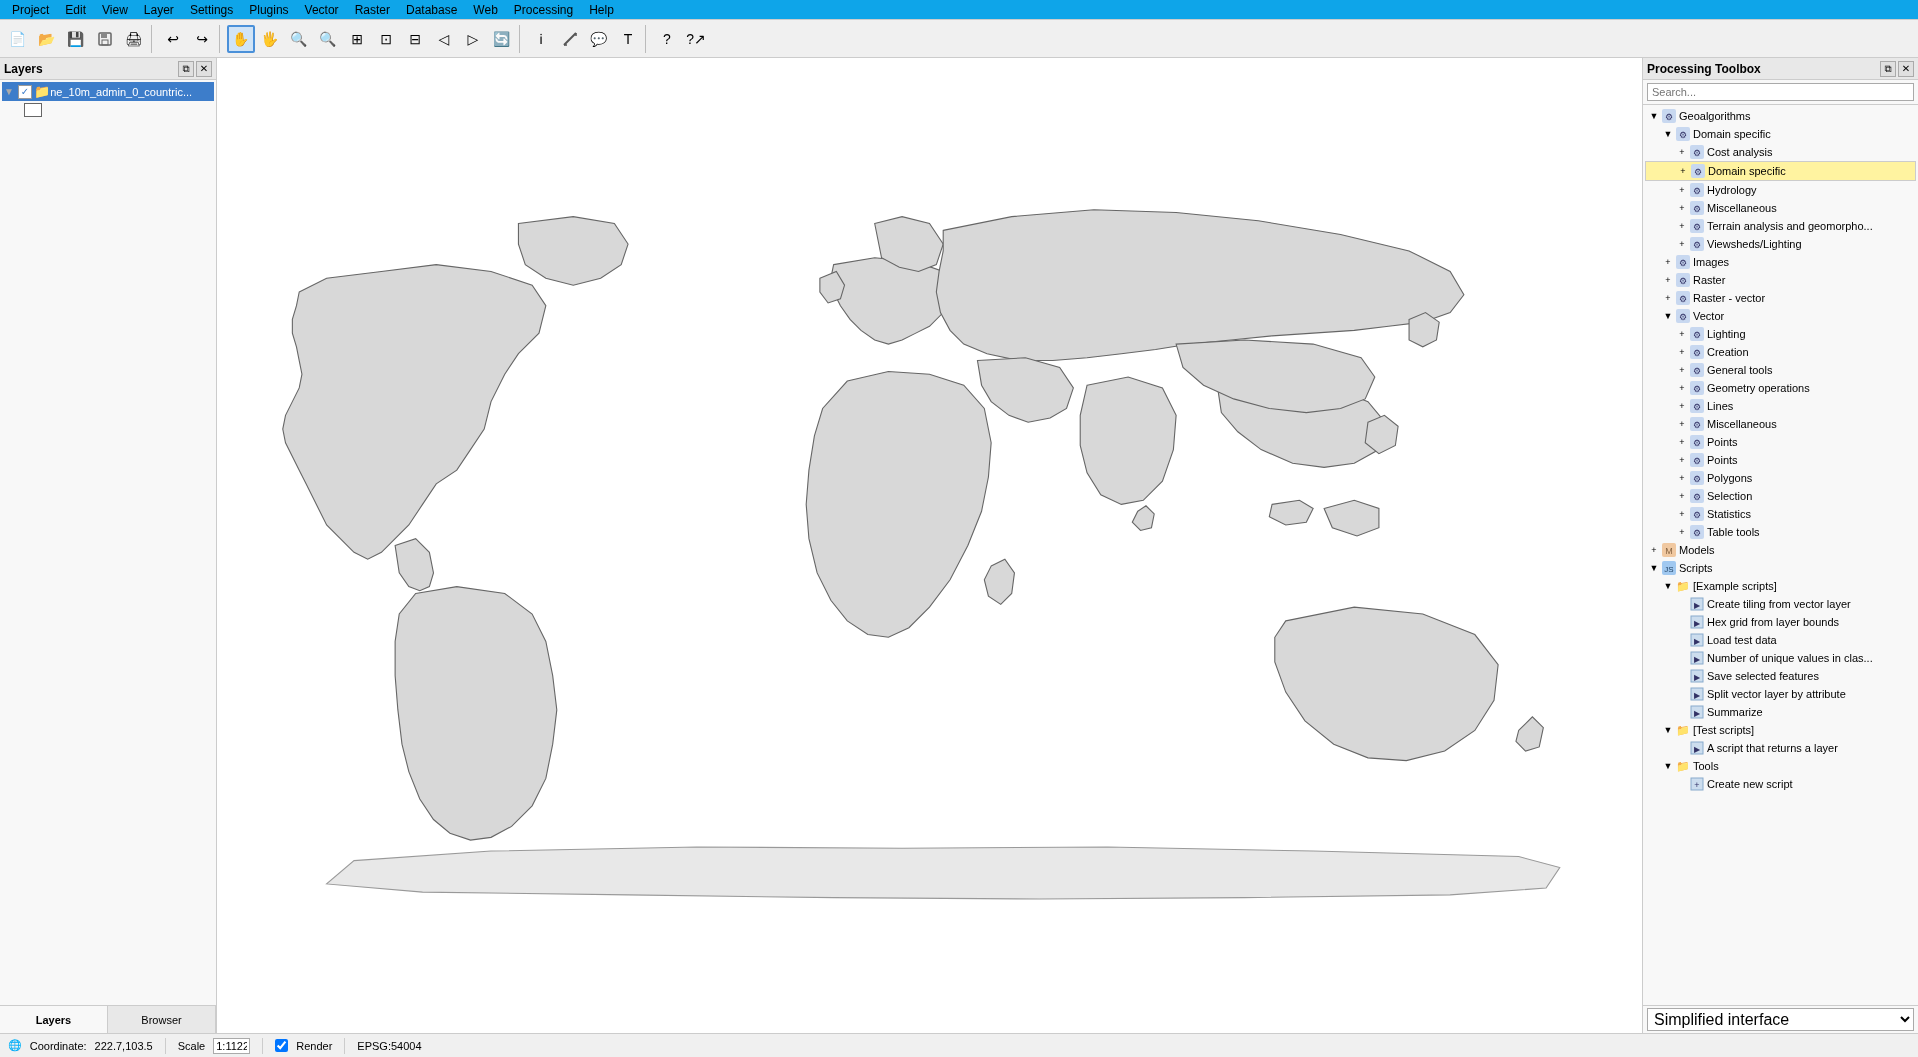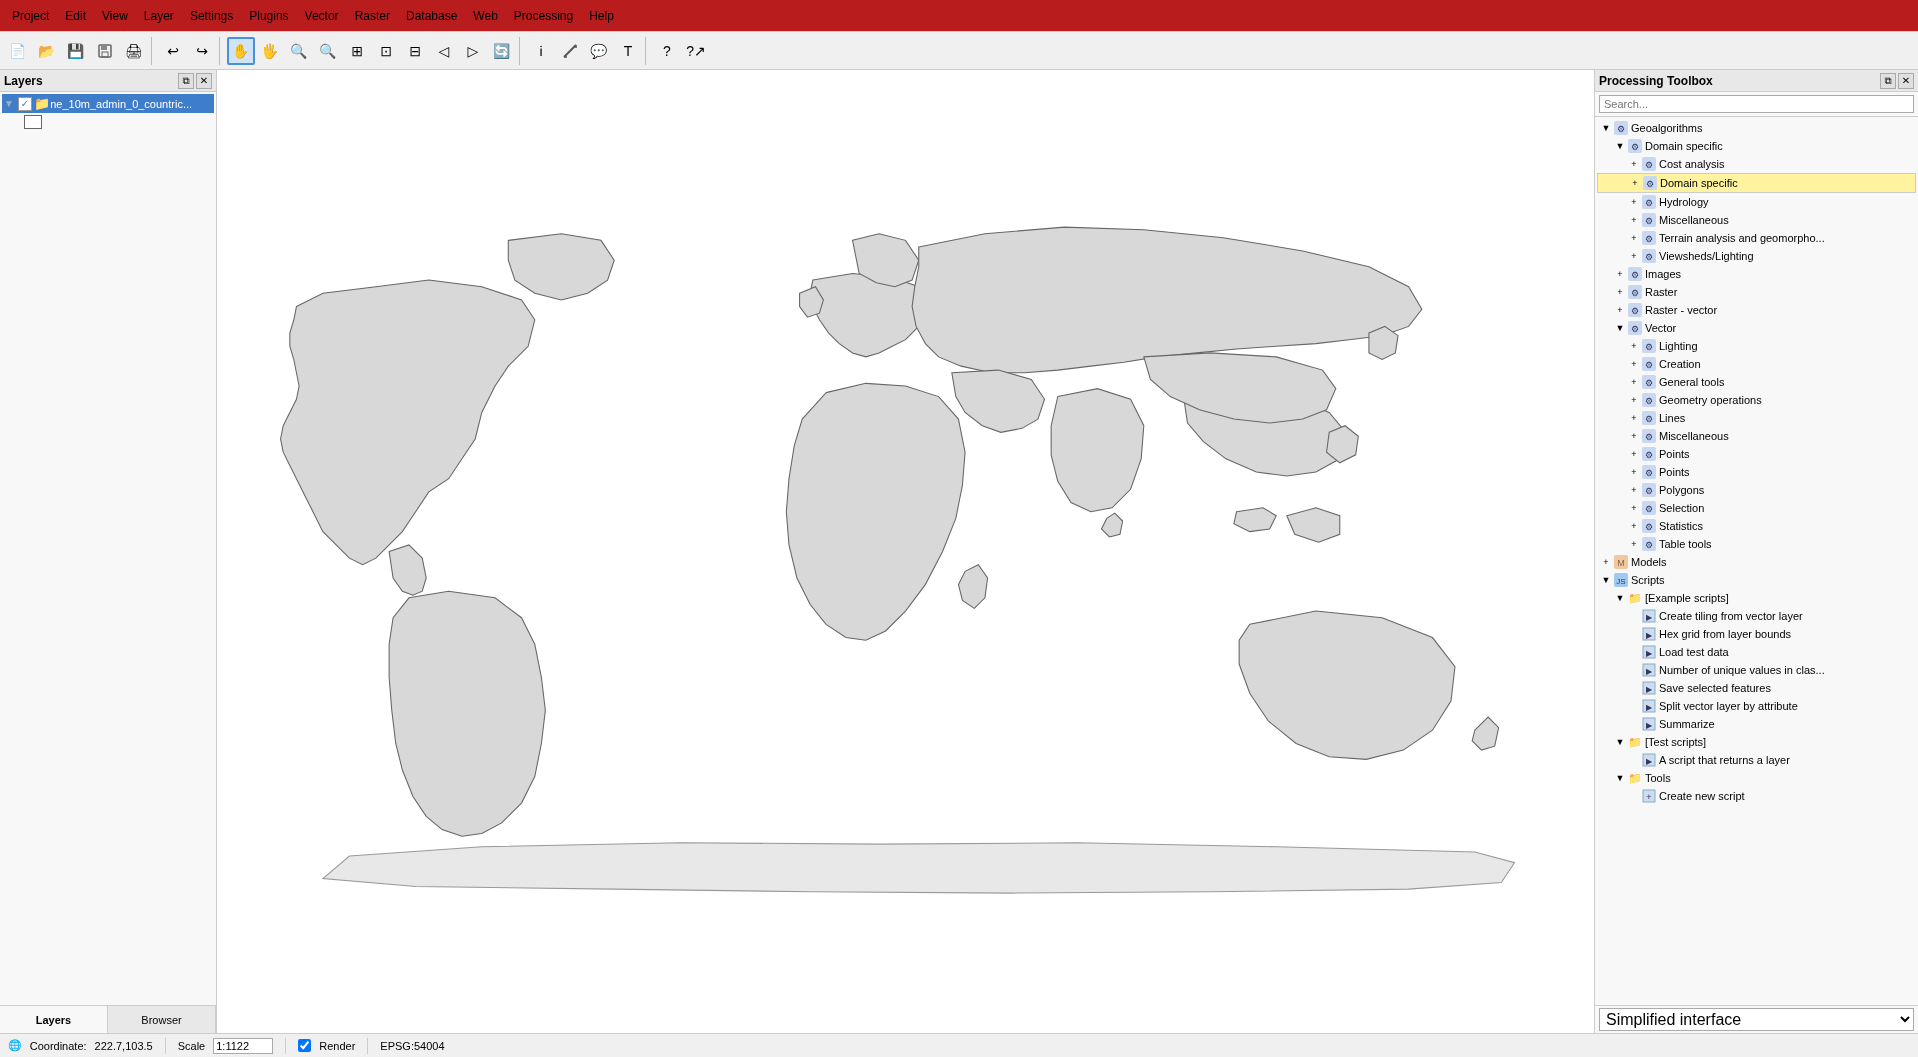--- a/index.html
+++ b/index.html
@@ -1,19 +1,19 @@
 <!DOCTYPE html>
 <html><head>
   <meta charset="utf-8">
   <style>
     * { box-sizing: border-box; margin: 0; padding: 0; }
     body { font-family: 'Segoe UI', Arial, sans-serif; font-size: 12px; background: #f0f0f0; width: 1918px; height: 1057px; overflow: hidden; display: flex; flex-direction: column; }
 
     
-    .menubar { display: flex; align-items: center; background: #b91c1c; border-bottom: 1px solid #ccc; height: 32px; padding: 0 4px; flex-shrink: 0; }
+    .menubar { display: flex; align-items: center; background: #0ea5e9; border-bottom: 1px solid #ccc; height: 20px; padding: 0 4px; flex-shrink: 0; }
     .menubar-item { padding: 2px 8px; cursor: pointer; font-size: 12px; }
 
     
     .toolbar { display: flex; align-items: center; background: #f0f0f0; border-bottom: 1px solid #ccc; height: 38px; padding: 2px 4px; flex-shrink: 0; flex-wrap: wrap; gap: 1px; }
     .toolbar-btn { width: 28px; height: 28px; border: 1px solid transparent; border-radius: 2px; cursor: pointer; display: flex; align-items: center; justify-content: center; font-size: 14px; background: transparent; }
     .toolbar-btn.active { border: 2px solid #4a90d9; background: #d0e4f7; }
     .toolbar-sep { width: 5px; height: 28px; border-left: 1px solid #bbb; margin: 0 2px; }
 
     
     .main-area { display: flex; flex: 1; overflow: hidden; }
@@ -36,21 +36,21 @@
 
     
     .left-tabs { display: flex; border-top: 1px solid #ccc; background: #e8e8e8; height: 28px; flex-shrink: 0; }
     .left-tab { flex: 1; display: flex; align-items: center; justify-content: center; cursor: pointer; border-right: 1px solid #ccc; font-size: 11px; padding: 2px 4px; }
     .left-tab.active { background: #f8f8f8; font-weight: bold; }
 
     
     .map-area { flex: 1; background: #ffffff; position: relative; overflow: hidden; }
 
     
-    .right-panel { width: 324px; background: #f8f8f8; border-left: 1px solid #ccc; display: flex; flex-direction: column; flex-shrink: 0; }
+    .right-panel { width: 276px; background: #f8f8f8; border-left: 1px solid #ccc; display: flex; flex-direction: column; flex-shrink: 0; }
     .right-panel-header { display: flex; align-items: center; justify-content: space-between; background: #e8e8e8; border-bottom: 1px solid #ccc; padding: 2px 4px; height: 22px; }
 
     
     .search-box { padding: 3px 4px; border-bottom: 1px solid #ccc; }
     .search-input { width: 100%; border: 1px solid #aaa; padding: 2px 4px; font-size: 11px; background: white; }
 
     
     .tree { flex: 1; overflow-y: auto; padding: 2px; font-size: 11px; }
     .tree-node { user-select: none; }
     .tree-node-row { display: flex; align-items: center; padding: 1px 2px; cursor: pointer; white-space: nowrap; }
@@ -701,19 +701,19 @@
     </div>
   </div>
 </div>
 
 <div class="statusbar">
   <span>🌐</span>
   <span>Coordinate:</span>
   <span>222.7,103.5</span>
   <div class="statusbar-sep"></div>
   <span>Scale</span>
-  <input type="text" style="width: 60px; font-size: 11px; border: 1px solid rgb(170, 170, 170); padding: 1px 2px;" value="1:1122">
+  <input type="text" style="width: 37px; font-size: 11px; border: 1px solid rgb(170, 170, 170); padding: 1px 2px;" value="1:1122">
   <div class="statusbar-sep"></div>
   <input type="checkbox" checked="" style="">
   <span>Render</span>
   <div class="statusbar-sep"></div>
   <span>EPSG:54004</span>
 </div>
 
 </body></html>

